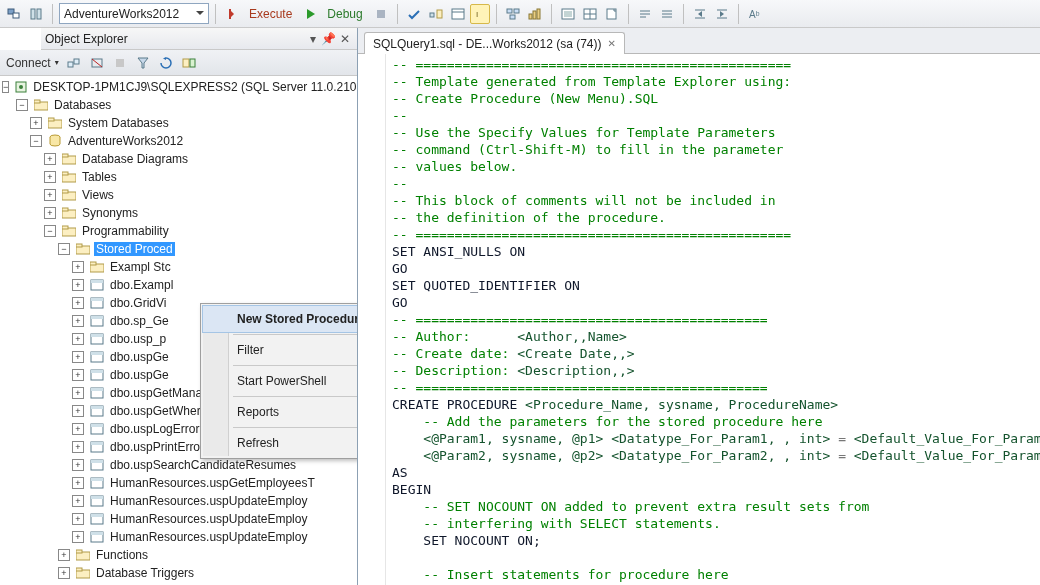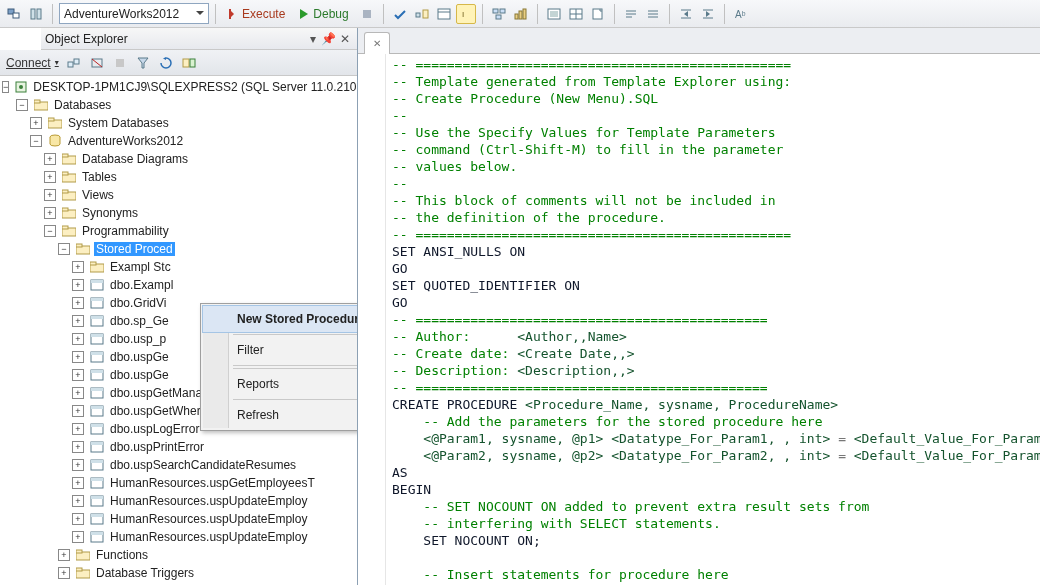--- a/index.html
+++ b/index.html
@@ -24,21 +24,21 @@
     padding: 0 4px;
     gap: 2px;
   }
   .tb-sep { width:1px; height:20px; background:#c0c0c0; margin:0 4px;}
   .tb-btn {
     width: 20px; height: 20px;
     display:flex; align-items:center; justify-content:center;
     border:1px solid transparent; border-radius:2px;
     color:#445;
   }
-  .tb-text-btn { display:flex; align-items:center; gap:4px; padding:0 6px; height:22px;}
+  .tb-text-btn { display:flex; align-items:center; gap:11px; padding:0 6px; height:22px;}
   .tb-text-btn.red { color:#a83a1e; }
   .tb-text-btn.green { color:#2b7a2b; }
   .db-select {
     height:21px; width:150px; border:1px solid #8fa6c0; background:#fff;
     padding:0 18px 0 4px; display:flex; align-items:center; position:relative;
   }
   .db-select::after {
     content:""; position:absolute; right:4px; top:7px;
     border:4px solid transparent; border-top-color:#444;
   }
@@ -55,21 +55,21 @@
     border-bottom:1px solid #c9c9c9;
     display:flex; align-items:center; padding:0 4px; font-weight:400;margin-left:41px;
   }
   .panel-title .spacer { flex:1;}
   .panel-title .pin, .panel-title .x { width:16px; text-align:center; color:#555;}
   .panel-conn {
     height:26px; background:linear-gradient(#f0f2f5,#e2e5ea);
     border-bottom:1px solid #c9c9c9;
     display:flex; align-items:center; padding:0 4px; gap:3px;
   }
-  .conn-text { display:flex; align-items:center; color:#333; padding:0 2px;text-decoration:underline;}
+  .conn-text { display:flex; align-items:center; color:#333; padding:0 2px;}
   .conn-text .dd { margin-left:4px; font-size:8px;}
   .tree { flex:1; overflow:auto; padding:2px 0 6px 2px; position:relative;}
   .node { display:flex; align-items:center; height:18px; white-space:nowrap;}
   .indent { display:inline-block;}
   .expander {
     width:12px; height:12px; margin-right:2px;
     border:1px solid #888; background:#fff; color:#333;
     display:inline-flex; align-items:center; justify-content:center;
     font-size:9px; line-height:1;
   }
@@ -618,35 +618,39 @@
       <div class="ctx">
         <div class="gutter"></div>
         <div class="ctx-item bold hl">
             <span>New Stored Procedure...</span>
           </div>
         <div class="ctx-sep"></div>
         <div class="ctx-item">
             <span>Filter</span>
           </div>
         <div class="ctx-sep"></div>
+        <div class="ctx-item">
+            <span>Start PowerShell</span>
+          </div>
         <div class="ctx-sep"></div>
         <div class="ctx-item">
             <span>Reports</span>
           </div>
         <div class="ctx-sep"></div>
         <div class="ctx-item">
             <span>Refresh</span>
           </div>
       </div>
     </div>
   </div>
 
   <div class="editor">
     <div class="tabbar">
       <div class="tab">
+        <span>SQLQuery1.sql - DE...Works2012 (sa (74))</span>
         <span class="x">✕</span>
       </div>
     </div>
     <div class="code-area">
       <div class="outline-col"></div>
 <pre class="code"><span class="c-green">-- ================================================</span>
 <span class="c-green">-- Template generated from Template Explorer using:</span>
 <span class="c-green">-- Create Procedure (New Menu).SQL</span>
 <span class="c-green">--</span>
 <span class="c-green">-- Use the Specify Values for Template Parameters</span>

